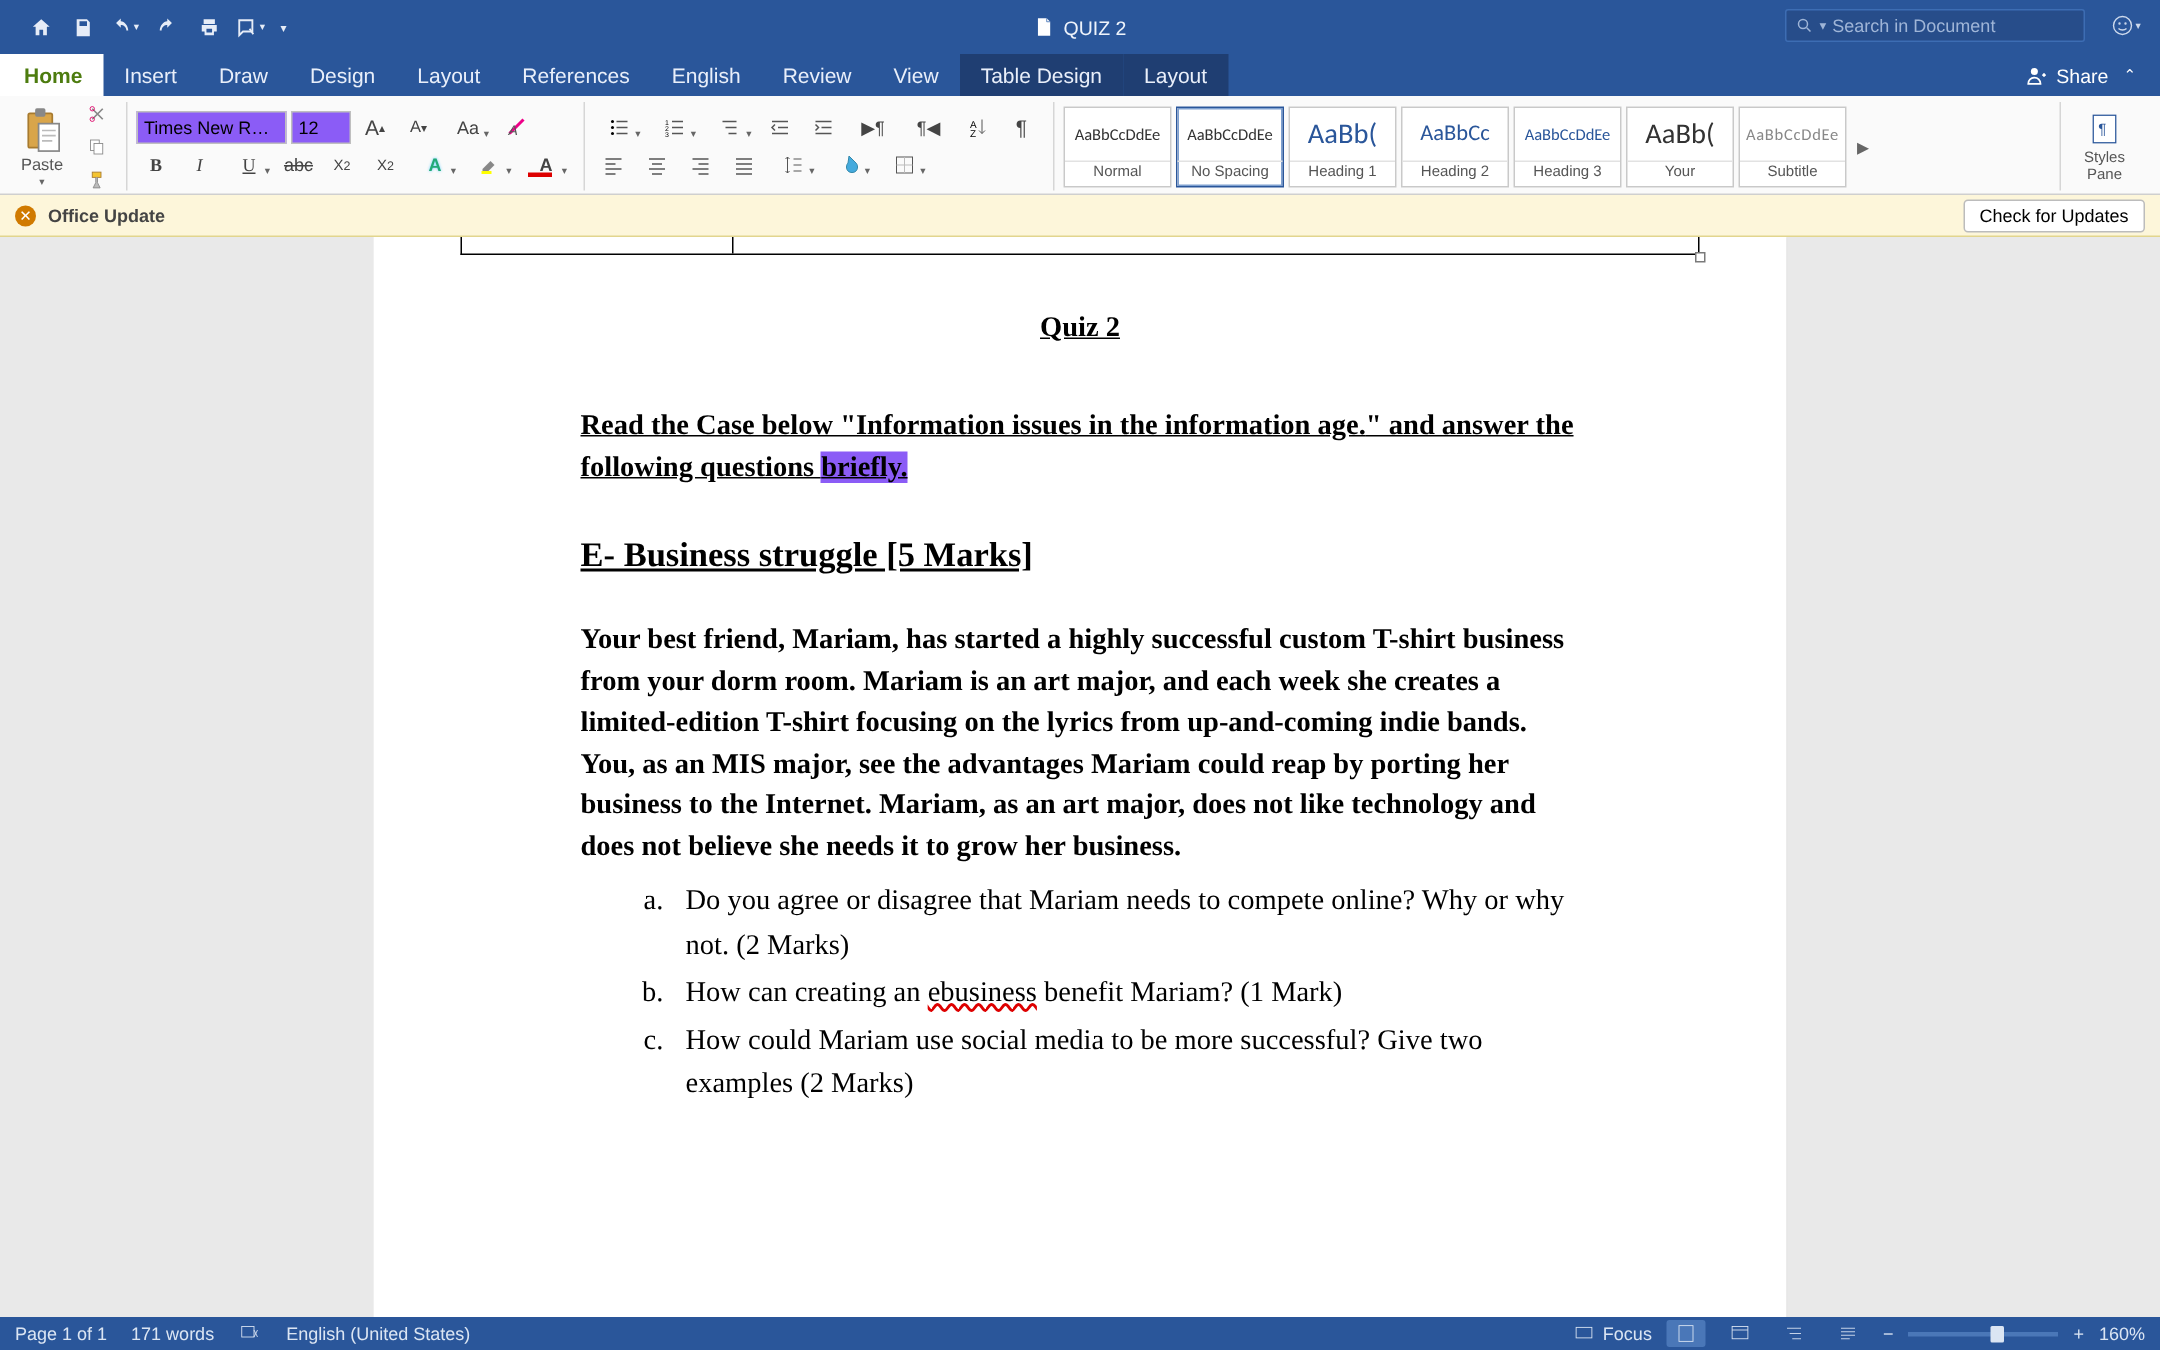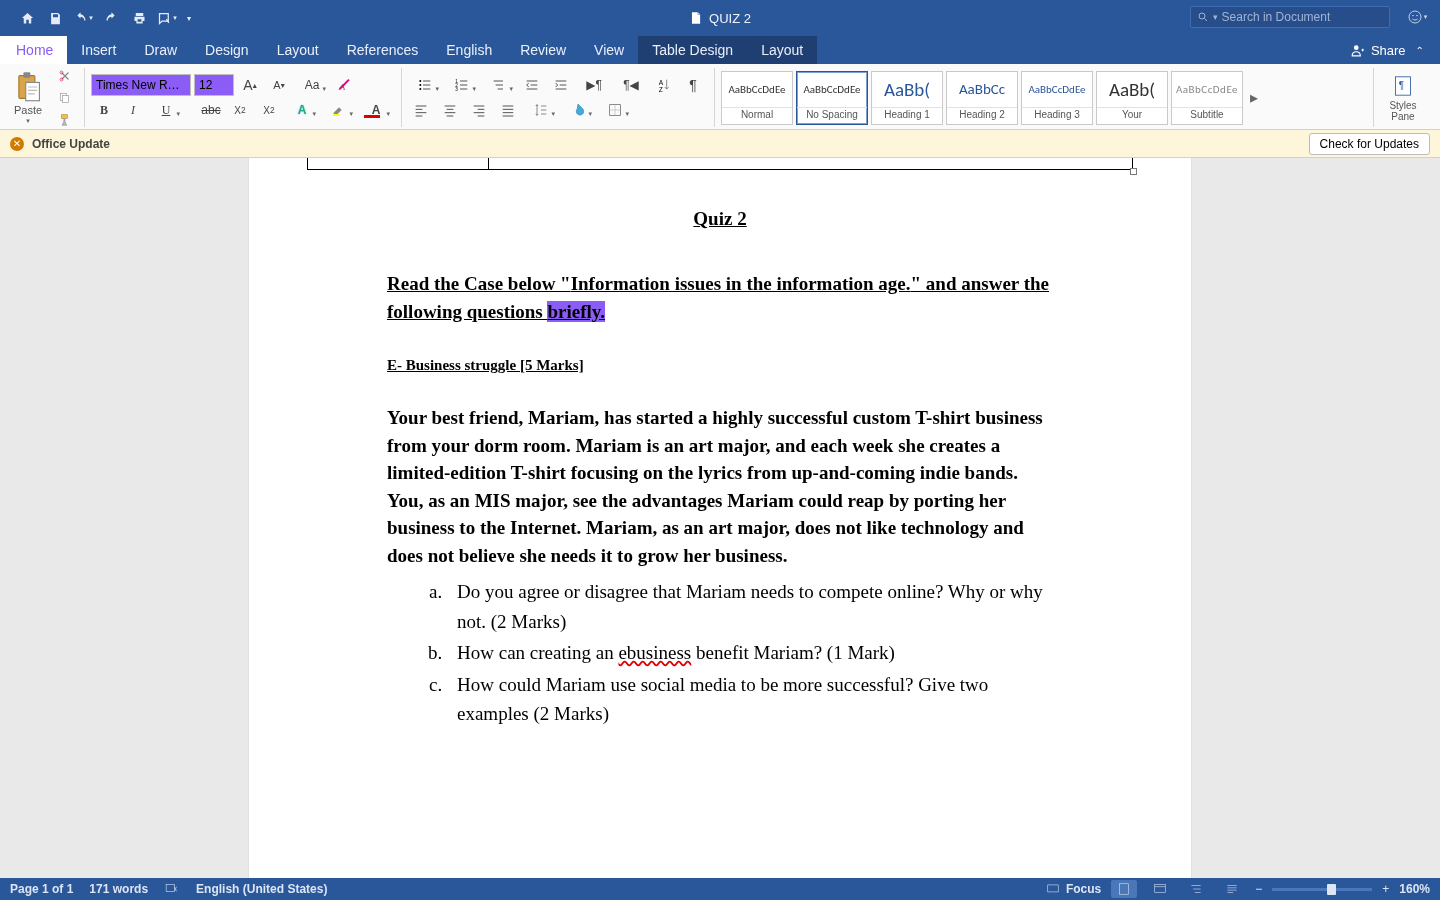--- a/index.html
+++ b/index.html
@@ -13,21 +13,21 @@
 .titlebar .doc-title { position: absolute; left: 50%; transform: translateX(-50%); display: flex; align-items: center; gap: 6px; color: #eef3fb; font-size: 13px; }
 .titlebar .doc-title svg { width: 14px; height: 14px; fill: #eef3fb; }
 .titlebar .search { position: absolute; right: 50px; top: 6px; width: 200px; height: 22px; background: #274d8a; border: 1px solid #3d6db3; border-radius: 2px; display: flex; align-items: center; padding: 0 6px; color: #9fb5d7; font-size: 12px; gap: 4px; }
 .titlebar .search svg { width: 12px; height: 12px; fill: #9fb5d7; }
 .titlebar .smiley { position: absolute; right: 12px; top: 8px; width: 22px; height: 18px; display: flex; align-items: center; justify-content: center; cursor: pointer; }
 .titlebar .smiley svg { width: 16px; height: 16px; fill: none; stroke: #cdd9ec; stroke-width: 1.4; }
 
 
 .tabsbar { height: 28px; background: #2a569a; display: flex; align-items: stretch; position: relative; }
 .tabsbar .tab { padding: 0 14px; display: flex; align-items: center; color: #e9effa; font-size: 14px; cursor: pointer; }
-.tabsbar .tab.active { background: #fff; color: #8b5cf6; font-weight: 400; padding-left: 16px; }
+.tabsbar .tab.active { background: #fff; color: #4d7c0f; font-weight: 700; padding-left: 16px; }
 .tabsbar .tab.ctx { background: #1f3e72; }
 .tabsbar .share { position: absolute; right: 8px; top: 0; bottom: 0; display: flex; align-items: center; color: #fff; font-size: 13px; gap: 6px; cursor: pointer; padding: 0 8px; }
 .tabsbar .share svg { width: 14px; height: 14px; fill: #fff; }
 
 
 .ribbon { height: 66px; background: #fafafa; border-bottom: 1px solid #cfcfcf; display: flex; align-items: stretch; padding: 4px 6px 2px 6px; gap: 6px; }
 .ribbon .group { display: flex; align-items: center; gap: 4px; border-right: 1px solid #d6d6d6; padding-right: 8px; }
 .ribbon .group:last-child { border-right: none; }
 .ribbon .paste { display: flex; flex-direction: column; align-items: center; justify-content: center; width: 44px; gap: 1px; }
 .ribbon .paste .clip { width: 28px; height: 32px; }
@@ -40,21 +40,21 @@
 .ribbon .font-size { width: 40px; }
 .ribbon .row { display: flex; gap: 3px; align-items: center; }
 .ribbon .col { display: flex; flex-direction: column; gap: 3px; }
 .ribbon .ibtn { width: 26px; height: 22px; border: 1px solid transparent; display: flex; align-items: center; justify-content: center; cursor: pointer; border-radius: 2px; font-size: 12px; color: #444; }
 .ribbon .ibtn.split { width: 34px; position: relative; }
 .ribbon .ibtn .dd { font-size: 7px; position: absolute; right: 2px; bottom: 2px; color: #666; }
 .ribbon .ibtn svg { width: 16px; height: 16px; }
 .ribbon .bold { font-weight: 700; font-family: "Times New Roman", serif; }
 .ribbon .ital { font-style: italic; font-family: "Times New Roman", serif; }
 .ribbon .under { text-decoration: underline; font-family: "Times New Roman", serif; }
-.ribbon .strike { text-decoration: line-through; margin-left: 12px; }
+.ribbon .strike { text-decoration: line-through; }
 .ribbon .sub { font-size: 10px; }
 .ribbon .sup { font-size: 10px; }
 .ribbon .styles { display: flex; gap: 3px; align-items: stretch; }
 .ribbon .styles .sty { width: 72px; height: 54px; border: 1px solid #c9c9c9; background: #fff; display: flex; flex-direction: column; align-items: center; justify-content: center; cursor: pointer; }
 .ribbon .styles .sty.sel { border: 1px solid #2a569a; box-shadow: inset 0 0 0 1px #7ea0d0; }
 .ribbon .styles .sty .prev { flex: 1; display: flex; align-items: center; justify-content: center; font-family: Calibri, sans-serif; color: #333; overflow: hidden; width: 100%; }
 .ribbon .styles .sty .nm { font-size: 10px; color: #555; padding-bottom: 2px; border-top: 1px solid #e2e2e2; width: 100%; text-align: center; line-height: 14px; }
 .ribbon .styles .sty .h1 { font-size: 19px; color: #2a569a; }
 .ribbon .styles .sty .h2 { font-size: 15px; color: #2a569a; }
 .ribbon .styles .sty .h3 { font-size: 11px; color: #2a569a; }
@@ -75,29 +75,29 @@
 
 .canvas { position: absolute; top: 158px; bottom: 22px; left: 0; right: 0; background: #e9e9e9; overflow: hidden; }
 .page { position: absolute; left: 50%; transform: translateX(-50%); top: 0; width: 942px; background: #fff; height: 1200px; box-shadow: 0 0 1px rgba(0,0,0,0.2); padding: 0 138px; }
 .page .tbl-stub { position: absolute; left: 58px; top: 0; width: 826px; height: 12px; border: 1px solid #000; border-top: none; }
 .page .tbl-stub .vline { position: absolute; left: 180px; top: 0; bottom: 0; width: 1px; background: #000; }
 .page .resize-handle { position: absolute; right: 54px; top: 10px; width: 7px; height: 7px; border: 1px solid #7a7a7a; background: #fff; }
 .doc { font-family: "Times New Roman", Georgia, serif; color: #000; }
 .doc .quiz-title { text-align: center; font-weight: bold; text-decoration: underline; font-size: 19px; margin-top: 50px; }
 .doc .instr { font-weight: bold; text-decoration: underline; font-size: 19px; margin-top: 40px; line-height: 1.45; }
 .doc .instr .hl { background: #8b5cf6; }
-.doc .section { font-weight: bold; text-decoration: underline; font-size: 15px; margin-top: 32px; }
+.doc .section { font-weight: bold; text-decoration: underline; font-size: 23px; margin-top: 32px; }
 .doc .body { font-size: 19px; font-weight: bold; margin-top: 30px; line-height: 1.45; }
 .doc ol { margin-top: 8px; margin-left: 60px; font-size: 19px; line-height: 1.55; list-style-type: lower-alpha; }
 .doc ol li { padding-left: 10px; margin-bottom: 2px; }
 .doc .sq { text-decoration: underline; text-decoration-style: wavy; text-decoration-color: #d00; }
 
 
 .statusbar { position: absolute; bottom: 0; left: 0; right: 0; height: 22px; background: #2a569a; color: #dbe5f3; display: flex; align-items: center; font-size: 12px; padding: 0 10px; gap: 16px; }
-.statusbar .seg { display: flex; align-items: center; gap: 6px; cursor: pointer; font-weight: bold; }
+.statusbar .seg { display: flex; align-items: center; gap: 6px; cursor: pointer; }
 .statusbar .right { margin-left: auto; display: flex; align-items: center; gap: 10px; }
 .statusbar .viewbtn { width: 26px; height: 18px; display: flex; align-items: center; justify-content: center; cursor: pointer; border-radius: 2px; }
 .statusbar .viewbtn.active { background: #4a77b8; }
 .statusbar .viewbtn svg { width: 14px; height: 14px; fill: #dbe5f3; }
 .statusbar .slider { width: 100px; height: 3px; background: #4a77b8; position: relative; }
 .statusbar .slider .thumb { position: absolute; top: -4px; left: 55%; width: 9px; height: 11px; background: #dbe5f3; border-radius: 1px; }
 </style>
 </head>
 <body>
 

